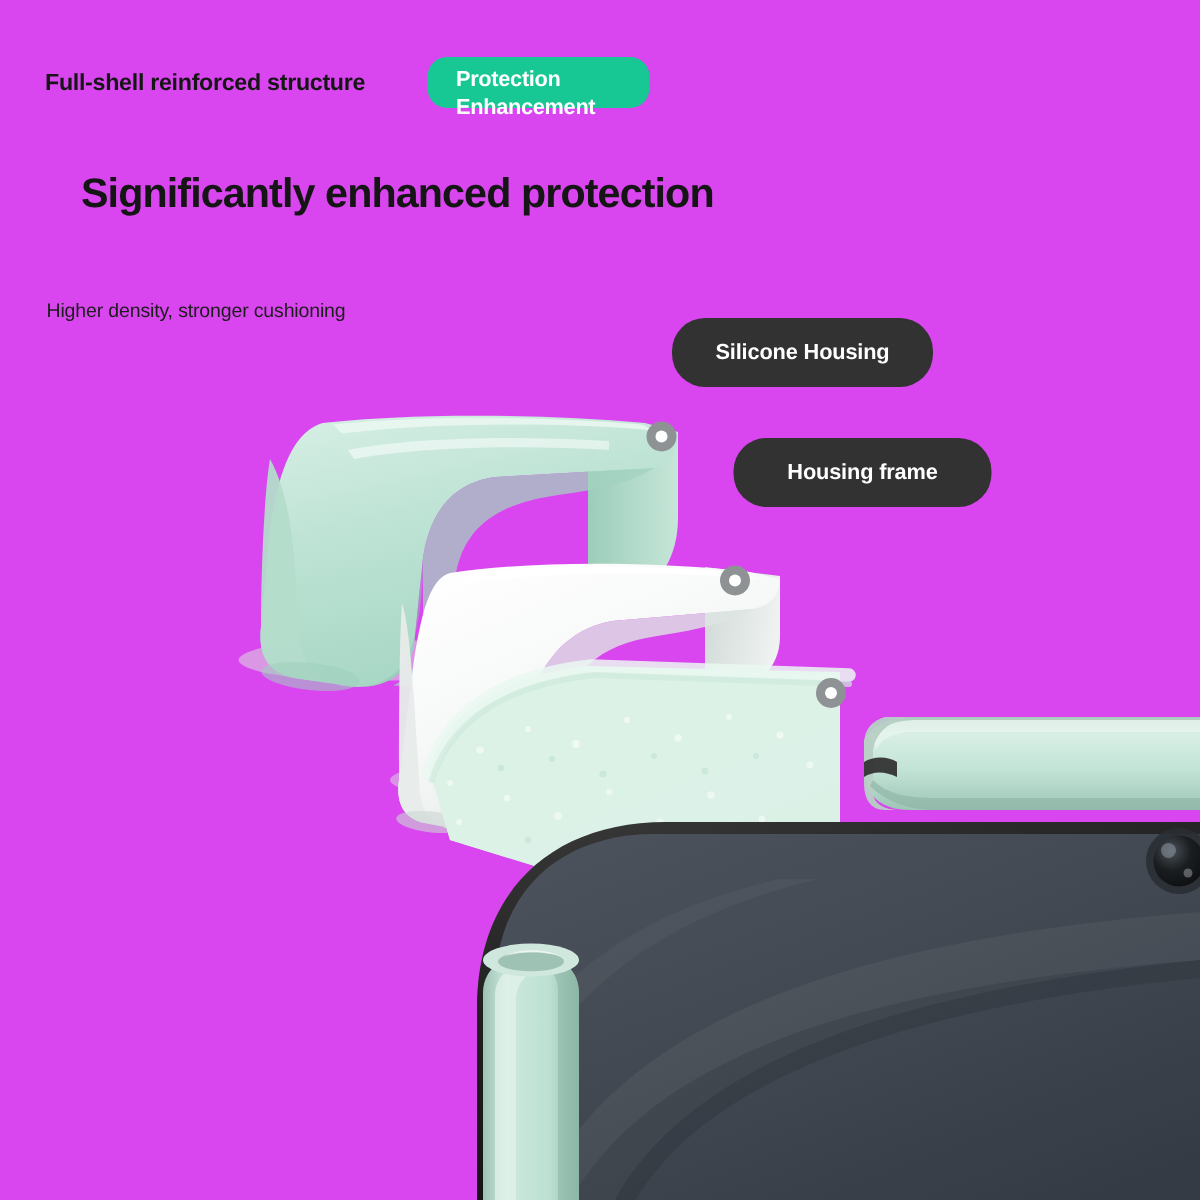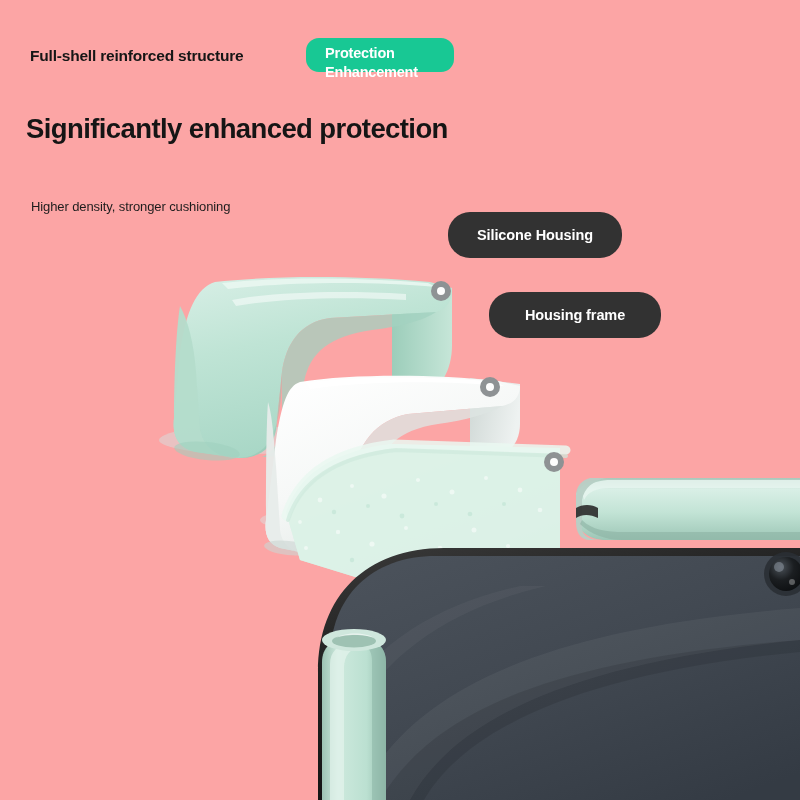--- a/index.html
+++ b/index.html
@@ -2,40 +2,40 @@
 <html><head>
 <meta charset="utf-8">
 <style>
   html,body{margin:0;padding:0;}
   body{
     width:800px;height:800px;overflow:hidden;
     background:#f5f5f5;
     font-family:"Liberation Sans","DejaVu Sans",sans-serif;
     position:relative;
   }
-  #stage{position:absolute;inset:0;width:800px;height:800px;overflow:hidden;background:#fca5a5;}
+  #stage{position:absolute;inset:0;width:800px;height:800px;overflow:hidden;background:#d946ef;}
 
   
   .eyebrow{
     position:absolute;left:30px;top:47px;
     font-size:15.5px;font-weight:700;color:#161616;
     letter-spacing:-.2px;white-space:nowrap;
   }
   .badge{
     position:absolute;left:285px;top:38px;
     width:148px;height:34px;border-radius:13px;
     background:#18c894;
-    box-sizing:border-box;padding:6px 0 0 19px;margin-left:21px;
+    box-sizing:border-box;padding:6px 0 0 19px;
   }
   .badge span{
     display:block;color:#ffffff;font-size:14.5px;font-weight:700;
     line-height:18.5px;letter-spacing:-.2px;
   }
   .headline{
-    position:absolute;left:26px;top:113px;
+    position:absolute;left:54px;top:113px;
     font-size:27.5px;font-weight:700;color:#151515;
     letter-spacing:-.6px;white-space:nowrap;
   }
   .subcopy{
     position:absolute;left:31px;top:199px;
     font-size:13px;font-weight:400;color:#1d1d1d;
     letter-spacing:-.1px;white-space:nowrap;
   }
 
   

